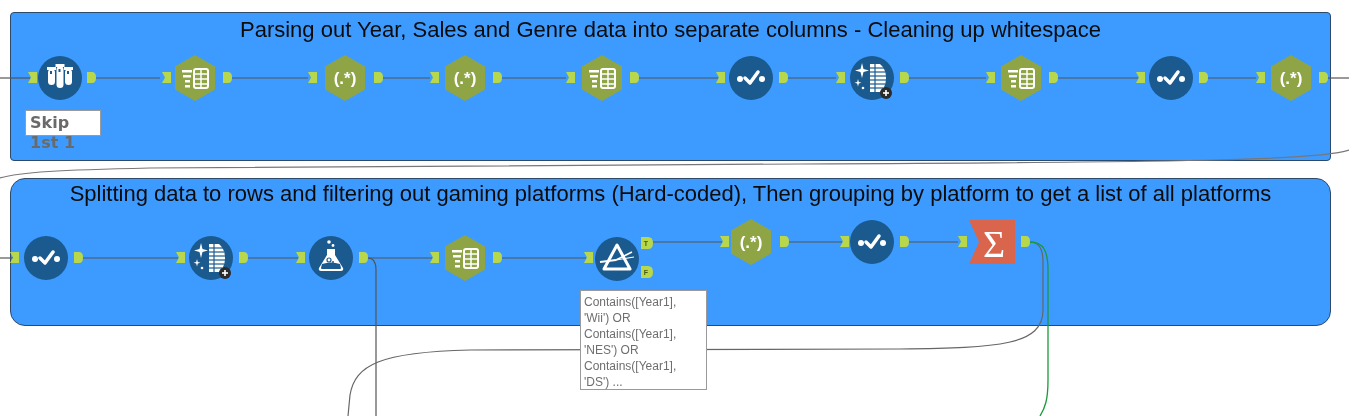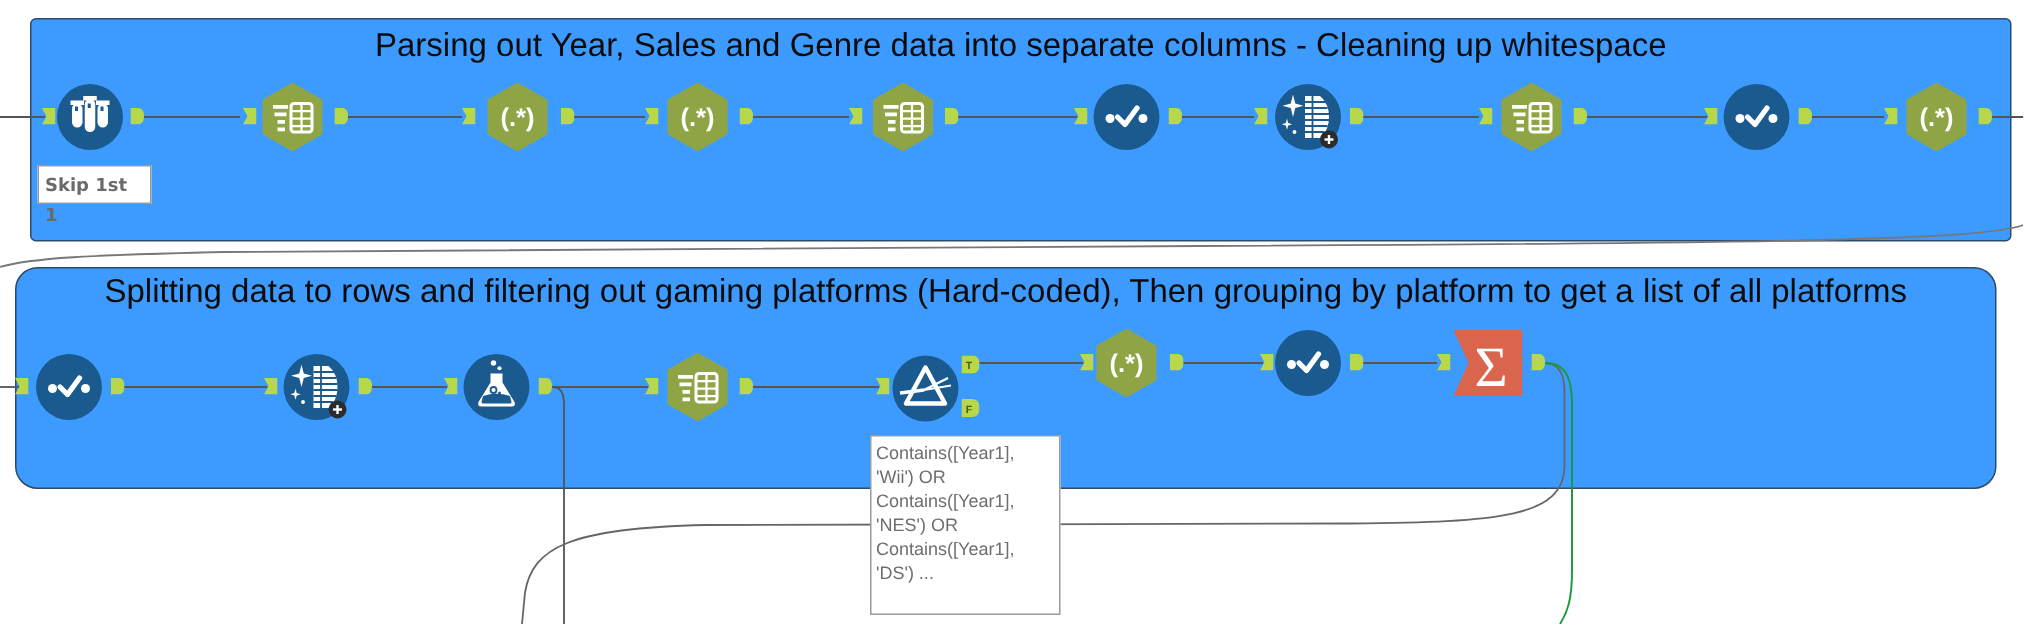--- a/index.html
+++ b/index.html
@@ -4,27 +4,27 @@
 <style>
   html, body { margin:0; padding:0; background:#ffffff; }
   body { width:1349px; height:416px; position:relative; overflow:hidden; font-family:"Liberation Sans", sans-serif; }
   .container { position:absolute; background:#3d9bff; border:1px solid #2d4a6a; border-radius:4px; box-sizing:border-box; }
   .container-title { position:absolute; left:0; right:0; text-align:center; color:#0b0b0b; font-size:22px; line-height:26px; font-family:"Liberation Sans", sans-serif; }
   svg.wires { position:absolute; left:0; top:0; width:1349px; height:416px; pointer-events:none; }
   .tool { position:absolute; width:46px; height:46px; }
   .tool svg { width:46px; height:46px; display:block; }
   .anchor-in { position:absolute; width:9px; height:11px; }
   .anchor-out { position:absolute; width:9px; height:11px; }
-  .annotation { position:absolute; background:#ffffff; border:1px solid #9a9a9a; color:#6a6a6a; font-size:12px; font-weight:bold; font-family:"DejaVu Sans", sans-serif; padding:2px 4px; line-height:16px; box-sizing:border-box; }
+  .annotation { position:absolute; background:#ffffff; border:1px solid #9a9a9a; color:#6a6a6a; font-size:16px; font-weight:bold; font-family:"DejaVu Sans", sans-serif; padding:2px 4px; line-height:16px; box-sizing:border-box; }
   .annotation.filter-note { font-weight:normal; color:#6e6e6e; font-size:12px; line-height:16px; font-family:"Liberation Sans", sans-serif; }
 </style>
 </head>
 <body>
 
-<div class="container" style="left:10px; top:12px; width:1321px; height:149px;margin-left:10px;">
+<div class="container" style="left:10px; top:12px; width:1321px; height:149px;">
   <div class="container-title" style="top:4px;">Parsing out Year, Sales and Genre data into separate columns - Cleaning up whitespace</div>
 </div>
 
 <div class="container" style="left:10px; top:178px; width:1321px; height:148px;border-radius:15px;">
   <div class="container-title" style="top:2px; left:40px; right:40px;">
     <span>Splitting data to rows and filtering out gaming platforms (Hard-coded), Then grouping by platform to get a list of all platforms</span>
   </div>
 </div>
 
 <svg class="wires" viewBox="0 0 1349 416">
@@ -363,21 +363,21 @@
     </svg>
   </div>
   <svg class="anchor-out" style="left:641px; top:237px; width:12px; height:12px;" viewBox="0 0 12 12">
       <path d="M0 0 H7 Q12 0 12 6 Q12 12 7 12 H0 Z" fill="#b9d74a"></path>
       <text x="5" y="9" font-size="7" font-weight="bold" fill="#4b5a10" text-anchor="middle" font-family="Liberation Sans, sans-serif">T</text>
     </svg>
   <svg class="anchor-out" style="left:641px; top:266px; width:12px; height:12px;" viewBox="0 0 12 12">
       <path d="M0 0 H7 Q12 0 12 6 Q12 12 7 12 H0 Z" fill="#b9d74a"></path>
       <text x="5" y="9" font-size="7" font-weight="bold" fill="#4b5a10" text-anchor="middle" font-family="Liberation Sans, sans-serif">F</text>
     </svg>
-  <div class="annotation filter-note" style="left:580px; top:290px; width:127px; height:120px; padding:3px 3px;">
+  <div class="annotation filter-note" style="left:580px; top:290px; width:127px; height:100px; padding:3px 3px;">
     <div>Contains([Year1],</div>
     <div>'Wii') OR</div>
     <div>Contains([Year1],</div>
     <div>'NES') OR</div>
     <div>Contains([Year1],</div>
     <div>'DS') ...</div>
   </div>
 </div>
 
 <div>

